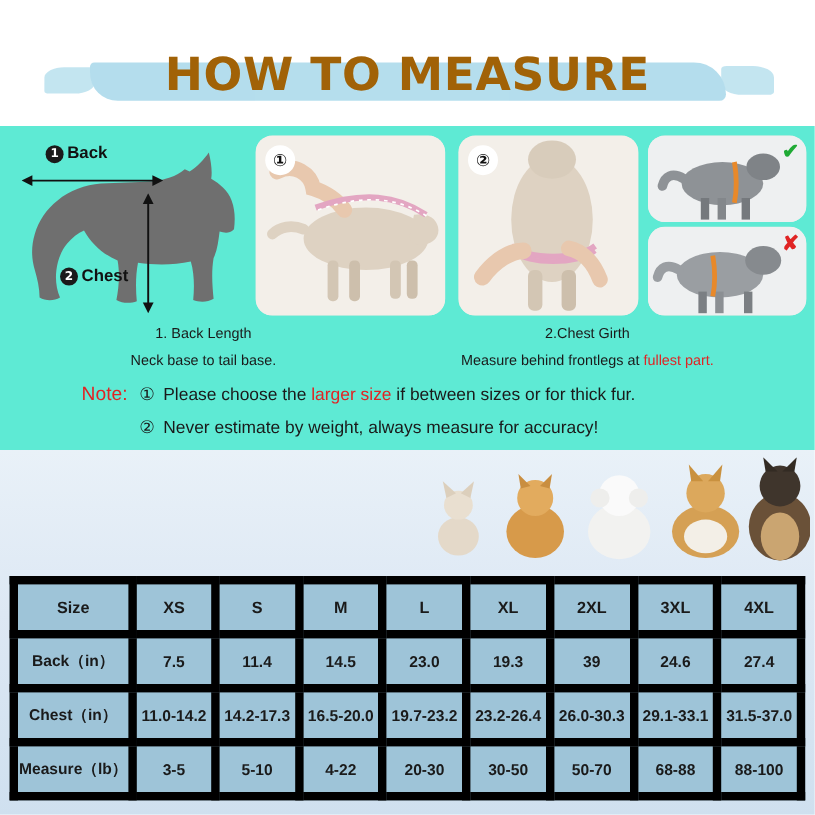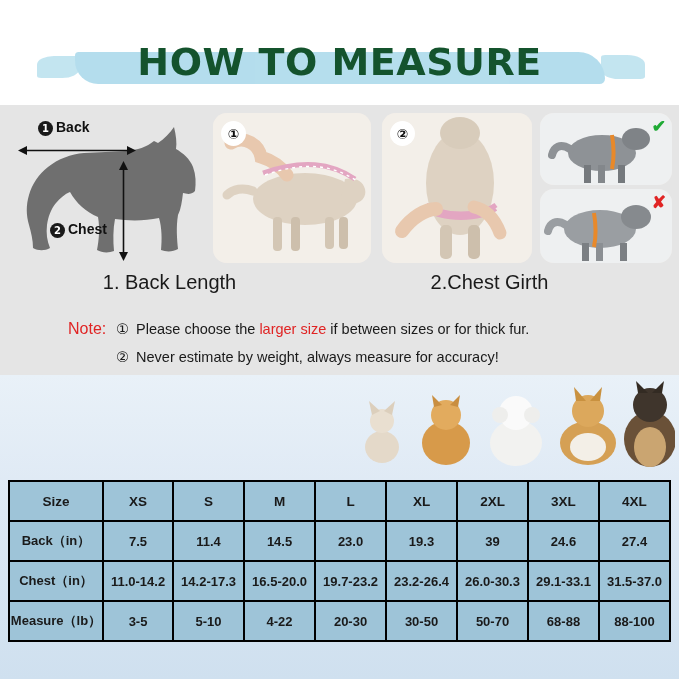--- a/index.html
+++ b/index.html
@@ -52,31 +52,31 @@
   }
   .title-text {
     position: absolute;
     top: 40px;
     left: 0;
     width: 679px;
     text-align: center;
     font-size: 38px;
     font-weight: bold;
     letter-spacing: 0.5px;
-    color: #14532d;
+    color: #a16207;
     font-family: "DejaVu Sans", sans-serif;
   }
 
   
   .top-section {
     position: absolute;
     top: 105px; left: 0;
     width: 679px;
     height: 270px;
-    background: #e5e5e5;
+    background: #5eead4;
   }
 
   
   .silhouette {
     position: absolute;
     left: 8px; top: 8px;
     width: 198px; height: 160px;
   }
   .badge {
     display: inline-flex;
@@ -155,21 +155,21 @@
   }
   .mark.ok { color: #1faa35; }
   .mark.no { color: #e02424; }
 
   
   .cap-line1, .cap-line2 {
     position: absolute;
     width: 679px;
     text-align: center;
     color: #1a1a1a;
-    font-size: 20px;
+    font-size: 12px;
   }
   .cap-line1 { top: 166px; left: 0; }
   .cap-line2 { top: 188px; left: 0; }
   .cap-left { display: inline-block; width: 300px; text-align: center; }
   .cap-right { display: inline-block; width: 340px; text-align: center; }
   .hl-red { color: #e02424; }
 
   
   .note {
     position: absolute;
@@ -214,21 +214,21 @@
   
   .size-table {
     position: absolute;
     left: 8px; top: 105px;
     width: 663px;
     border-collapse: collapse;
     background: #9ec4d8;
     font-size: 13px;
   }
   .size-table th, .size-table td {
-    border: 2px solid #000000;
+    border: 7px solid #000000;
     text-align: center;
     color: #1a1a1a;
     font-weight: bold;
     padding: 0;
     height: 38px;
   }
   .size-table th { font-size: 13.5px; }
   .size-table td.label-cell,
   .size-table th.label-cell { width: 92px; }
   .accent { color: #1a3fa8; }
@@ -320,20 +320,23 @@
       <rect x="56" y="54" width="7" height="18" fill="#8b8f93"></rect>
       <rect x="80" y="54" width="7" height="18" fill="#7b7f83"></rect>
       <path d="M26 36 C16 30 10 34 8 42" stroke="#9a9ea2" stroke-width="8" fill="none" stroke-linecap="round"></path>
       <path d="M54 24 C56 36 56 48 54 58" stroke="#e8892a" stroke-width="4" fill="none"></path>
     </svg>
     <div class="mark no">✘</div>
   </div>
 
   <div class="cap-line1">
     <span class="cap-left">1. Back Length</span><span class="cap-right">2.Chest Girth</span>
+  </div>
+  <div class="cap-line2">
+    <span class="cap-left">Neck base to tail base.</span><span class="cap-right"><span>Measure behind frontlegs at </span><span class="hl-red">fullest part.</span></span>
   </div>
 
   <div class="note">
     <div class="note-label">Note:</div>
     <div class="note-row r1">
       <span class="circ-num">①</span>
       <span>Please choose the </span><span class="hl-red">larger size</span><span> if between sizes or for thick fur.</span>
     </div>
     <div class="note-row r2">
       <span class="circ-num">②</span>

